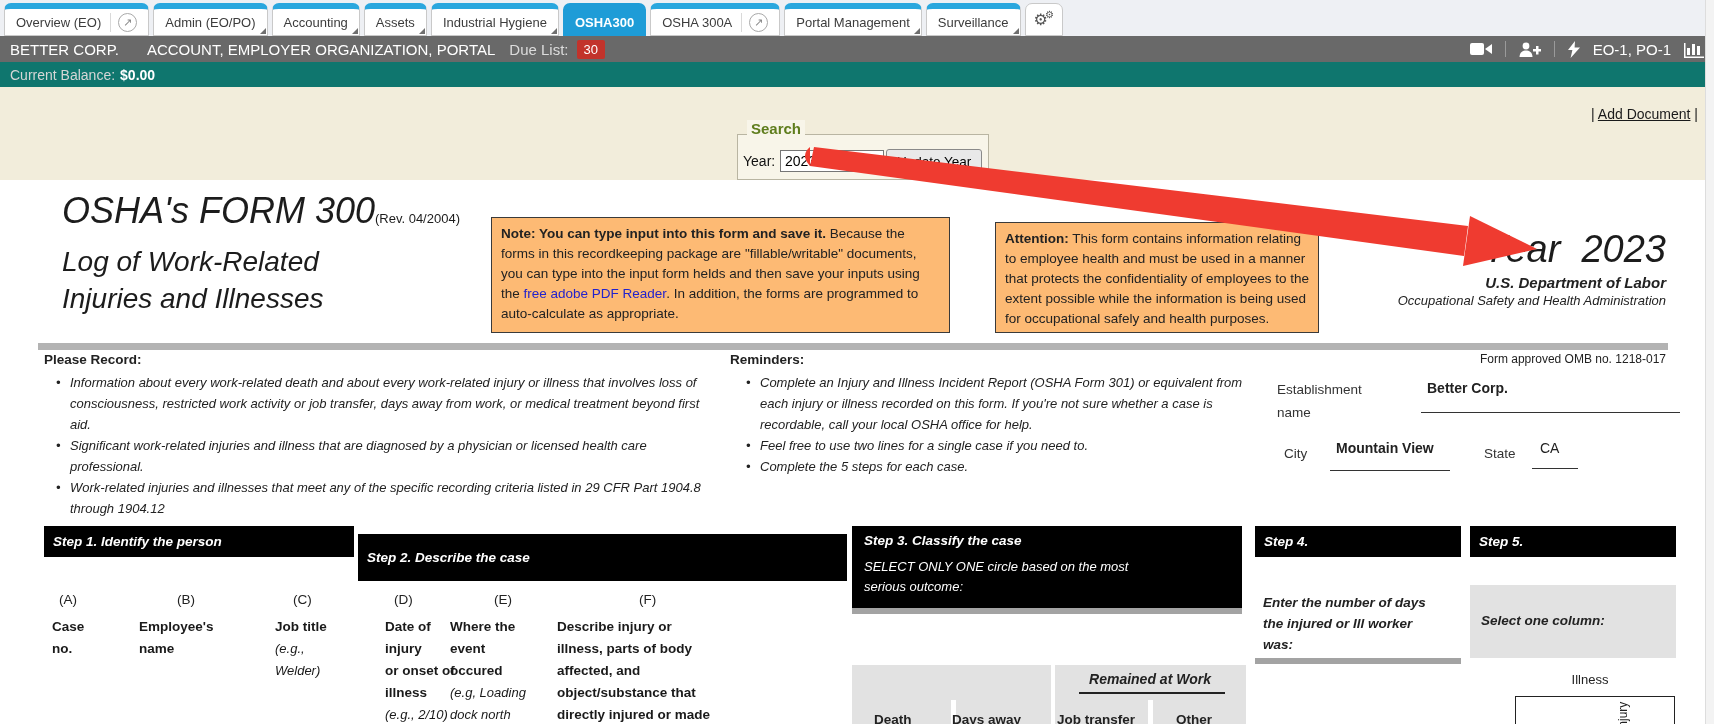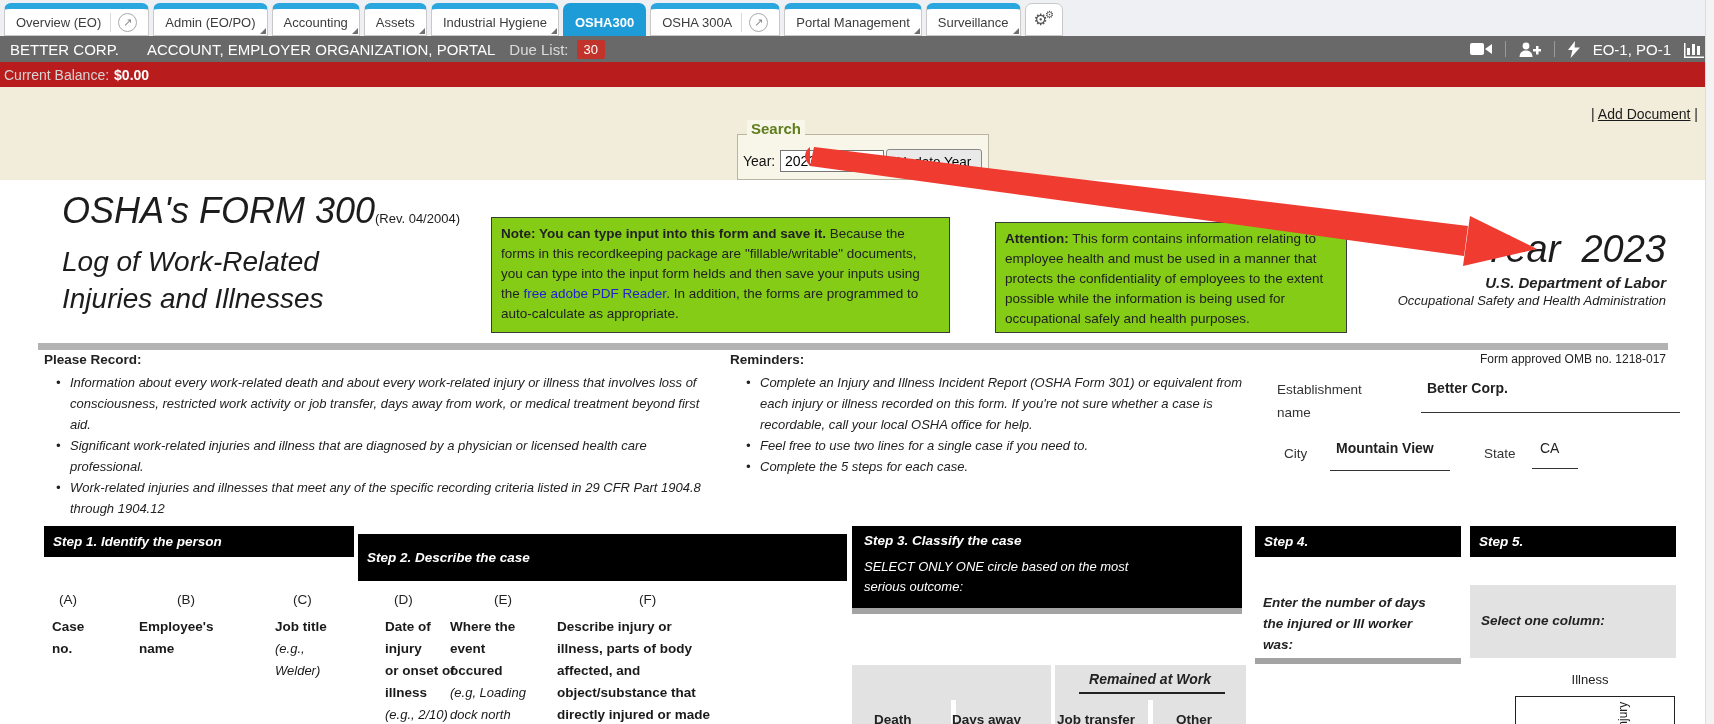--- a/index.html
+++ b/index.html
@@ -16,29 +16,29 @@
   .tab .sect{border-left:1px solid #d9d9d9;margin-left:9px;padding-left:7px;display:flex;align-items:center;}
   .corner{position:absolute;right:1px;bottom:1px;width:0;height:0;
           border-left:6px solid transparent;border-bottom:6px solid #6f6f6f;}
   .popup{width:17px;height:17px;border:1px solid #a9a9a9;border-radius:50%;display:flex;
          align-items:center;justify-content:center;font-size:11px;color:#888;background:#fff;}
   .gearbtn{margin-top:3px;background:#fff;border:1px solid #c9c9c9;border-radius:7px 7px 0 0;height:33px;
            box-sizing:border-box;display:flex;align-items:center;padding:0 8px;font-size:16px;color:#555;cursor:pointer;}
   
   .orgbar{position:absolute;left:0;top:36px;width:1714px;height:26px;background:#696969;color:#fff;
           display:flex;align-items:center;font-size:15px;padding:0 10px;box-sizing:border-box;}
-  .balbar{position:absolute;left:0;top:62px;width:1714px;height:25px;background:#b91c1c;color:#d6d6d6;
-          display:flex;align-items:center;font-size:14px;padding:0 4px;box-sizing:border-box;}
+  .balbar{position:absolute;left:0;top:62px;width:1714px;height:25px;background:#0f766e;color:#d6d6d6;
+          display:flex;align-items:center;font-size:14px;padding:0 10px;box-sizing:border-box;}
   .badge{background:#c2332b;color:#fff;font-size:13px;padding:2px 7px;border-radius:2px;margin-left:8px;}
   .obar-icons{margin-left:auto;display:flex;align-items:center;gap:13px;}
   .vsep{width:1px;height:16px;background:#9a9a9a;}
   
   .paper{position:absolute;left:0;top:180px;width:1706px;height:544px;background:#fff;}
   .ital{font-style:italic;}
-  .bx{border:1px solid #3a3a3a;box-sizing:border-box;background:#84cc16;font-size:13.5px;line-height:20px;}
+  .bx{border:1px solid #3a3a3a;box-sizing:border-box;background:#fdba74;font-size:13.5px;line-height:20px;}
   .blkbar{background:#000;color:#fff;font-weight:bold;font-style:italic;font-size:13.5px;
           display:flex;align-items:center;padding-left:9px;box-sizing:border-box;}
   .collabel{font-weight:bold;font-size:13.5px;line-height:22px;color:#1a1a1a;}
   .colital{font-weight:normal;font-style:italic;font-size:13px;}
   .bullet{position:relative;padding-left:16px;font-style:italic;font-size:13px;line-height:21px;margin-bottom:0;}
   .bullet:before{content:"\2022";position:absolute;left:2px;}
   .fldline{border-bottom:1px solid #333;}
   .grayshadow{background:#a3a3a3;}
   .graybox{background:#e2e2e2;}
   a.link{color:#2222cc;text-decoration:none;cursor:pointer;}
@@ -148,21 +148,21 @@
   <div class="abs ital" style="left:62px;top:243px;font-size:28px;line-height:37px;color:#1c1c1c;">
     <div>Log of Work-Related</div>
     <div>Injuries and Illnesses</div>
   </div>
 
   <div class="bx abs" style="left:491px;top:217px;width:459px;height:116px;padding:6px 9px;">
     <span style="font-weight:bold;">Note: You can type input into this form and save it.</span>
     <span>Because the forms in this recordkeeping package are "fillable/writable" documents, you can type into the input form helds and then save your inputs using the </span><a class="link">free adobe PDF Reader</a><span>. In addition, the forms are programmed to auto-calculate as appropriate.</span>
   </div>
 
-  <div class="bx abs" style="left:995px;top:222px;width:352px;height:111px;padding:6px 9px;">
+  <div class="bx abs" style="left:995px;top:222px;width:324px;height:111px;padding:6px 9px;">
     <span style="font-weight:bold;">Attention:</span><span> This form contains information relating to employee health and must be used in a manner that protects the confidentiality of employees to the extent possible while the information is being used for occupational safely and health purposes.</span>
   </div>
 
   <div class="abs" style="left:1200px;top:228px;width:466px;text-align:right;">
     <div class="ital" style="font-size:38px;color:#1c1c1c;">
       <span>Year</span>&nbsp;&nbsp;<span>2023</span>
     </div>
     <div class="ital" style="font-size:15px;font-weight:bold;margin-top:3px;">U.S. Department of Labor</div>
     <div class="ital" style="font-size:13px;margin-top:2px;">Occupational Safety and Health Administration</div>
   </div>

